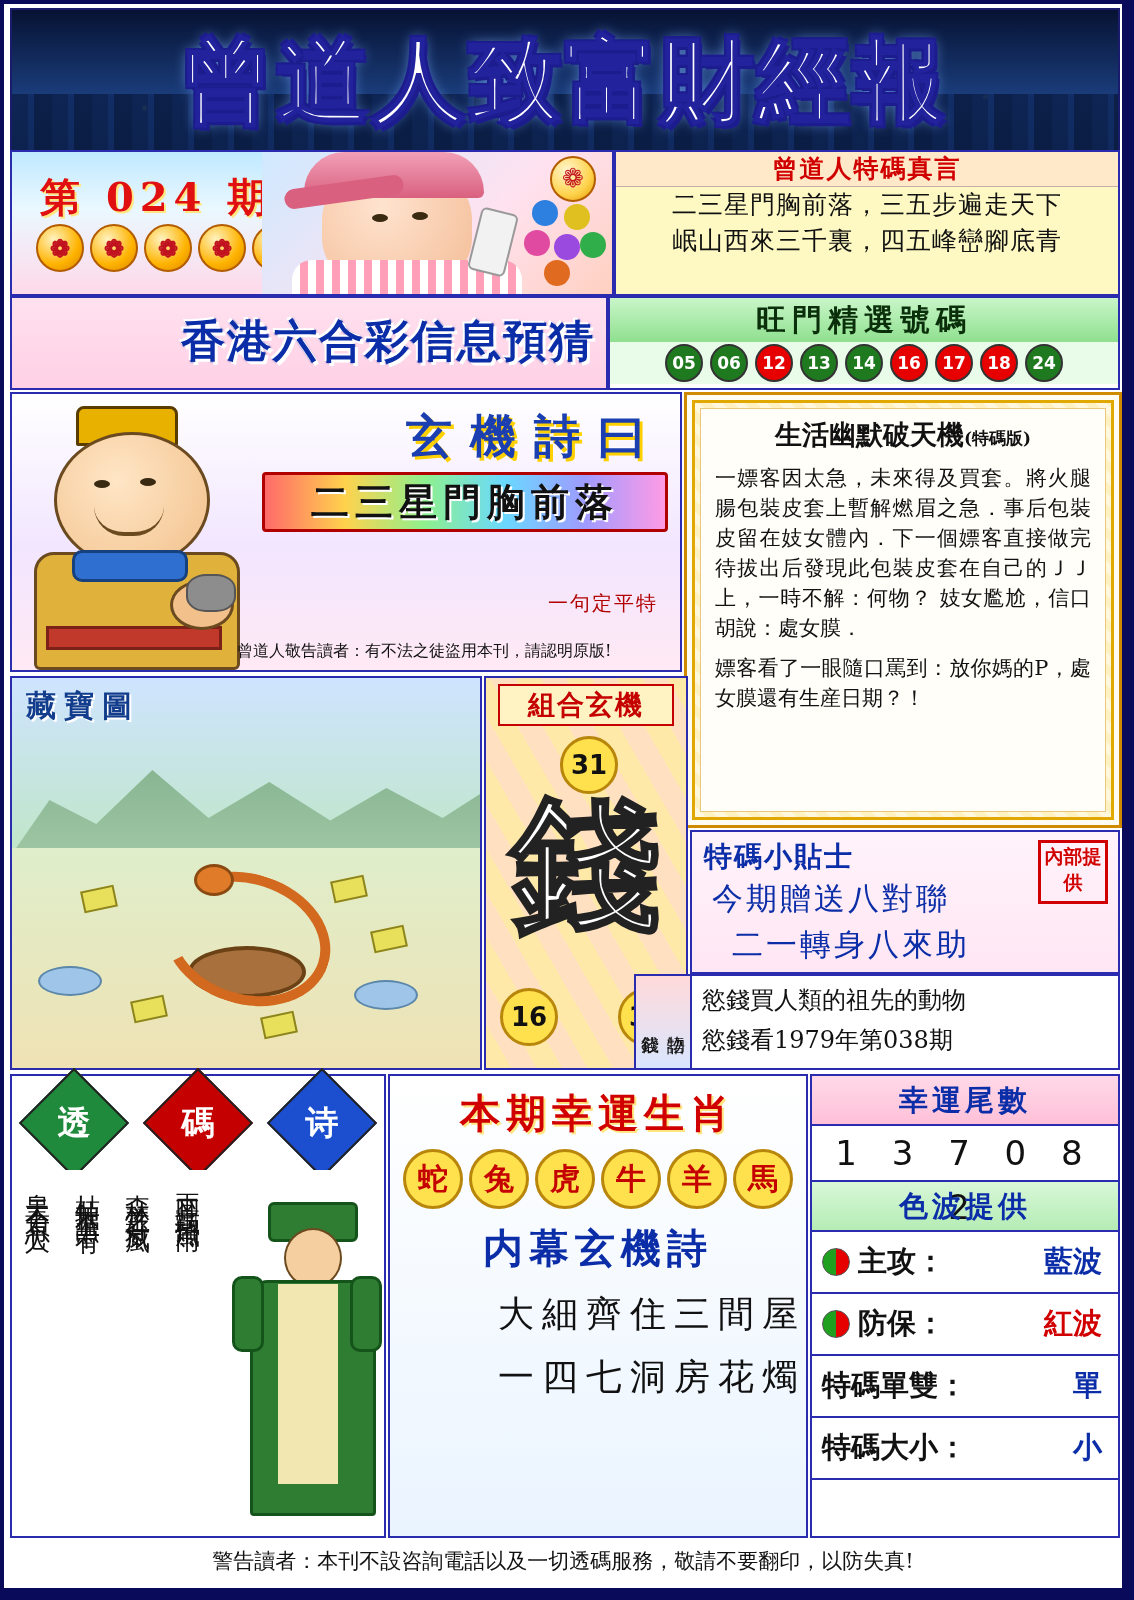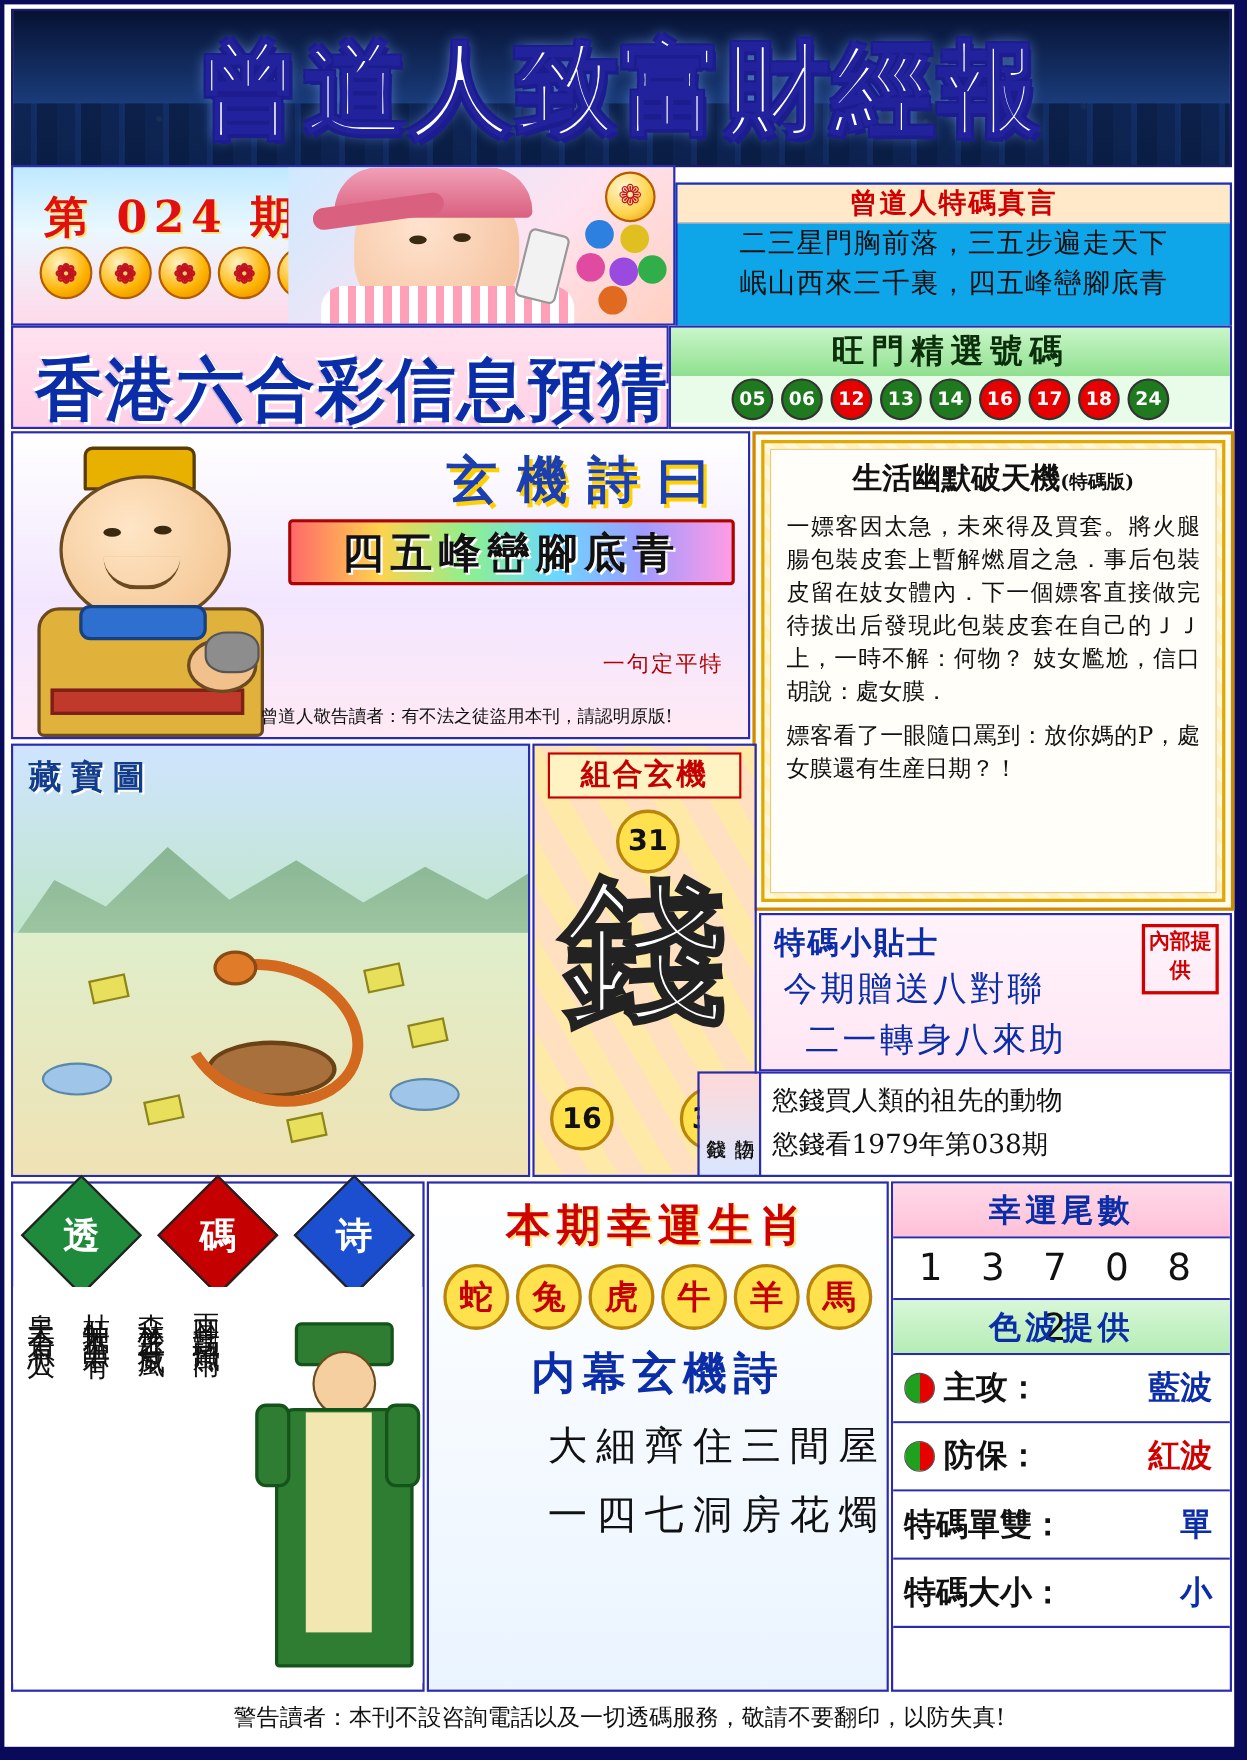--- a/index.html
+++ b/index.html
@@ -51,25 +51,25 @@
   .hair{position:absolute;left:40px;top:22px;width:190px;height:120px;border-radius:40% 40% 45% 45%;
      background:linear-gradient(180deg,#e0a84f,#b8762a);z-index:-1;}
   .shirt{position:absolute;left:30px;top:108px;width:230px;height:40px;border-radius:20px 20px 0 0;
      background:repeating-linear-gradient(90deg,#ffffff 0 8px,#ff9fb8 8px 16px);}
   .phone{position:absolute;left:212px;top:58px;width:34px;height:60px;border-radius:6px;background:#f2f2f2;border:2px solid #999;transform:rotate(14deg);}
   .balls-deco{position:absolute;left:262px;top:48px;width:80px;height:80px;}
   .balls-deco span{position:absolute;width:26px;height:26px;border-radius:50%;}
   .flame-badge{position:absolute;left:288px;top:4px;width:42px;height:42px;border-radius:50%;
      background:radial-gradient(circle at 35% 30%,#fff6cf,#ffd34d 60%,#e09a00);border:2px solid #b35c00;
      color:#c1121f;font-size:26px;text-align:center;line-height:40px;font-family:"DejaVu Serif",serif;}
-  .subtitle{position:absolute;left:20px;top:92px;width:580px;text-align:left;
-     font-family:"DejaVu Serif","Liberation Serif",serif;font-weight:bold;font-size:62px;color:#0b2ea8;
+  .subtitle{position:absolute;left:3px;top:92px;width:580px;text-align:right;
+     font-family:"DejaVu Serif","Liberation Serif",serif;font-weight:bold;font-size:44px;color:#0b2ea8;
      text-shadow:3px 3px 0 #fff,-2px -2px 0 #fff, 0 0 2px #0b2ea8;letter-spacing:2px;}
 
-  .poem-box{position:absolute;left:604px;top:16px;width:502px;height:142px;background:#0ea5e9;border:2px solid #2b2bb0;}
+  .poem-box{position:absolute;left:604px;top:0;width:502px;height:142px;background:#fef9c3;border:2px solid #2b2bb0;}
   .poem-title{height:34px;line-height:34px;text-align:center;background:#ffe9c9;color:#d10000;
      font-family:"DejaVu Serif",serif;font-weight:bold;font-size:25px;letter-spacing:2px;border-bottom:1px solid #caa;}
   .poem-line{height:36px;line-height:36px;text-align:center;font-family:"DejaVu Serif",serif;font-size:25px;color:#111;letter-spacing:1px;}
 
   
   .pickband{position:absolute;left:604px;top:292px;width:508px;height:90px;border:2px solid #2b2bb0;background:#ffffff;}
   .pick-title{height:44px;line-height:44px;text-align:center;background:linear-gradient(180deg,#c9f6c9,#8fe08f);
      font-family:"DejaVu Serif",serif;font-weight:bold;font-size:30px;color:#0a2f0a;letter-spacing:6px;}
   .pick-nums{height:42px;display:flex;align-items:center;justify-content:center;gap:7px;background:#e9fbe9;}
   .nball{width:34px;height:34px;border-radius:50%;display:flex;align-items:center;justify-content:center;
@@ -278,21 +278,21 @@
       <div class="om-eye" style="left:74px;top:78px;"></div>
       <div class="om-eye" style="left:120px;top:76px;"></div>
       <div class="om-mouth"></div>
       <div class="om-body"></div>
       <div class="om-scarf"></div>
       <div class="om-belt"></div>
       <div class="om-hand"></div>
       <div class="om-stone"></div>
     </div>
     <div class="xj-title">玄機詩曰</div>
-    <div class="xj-verse">四五峰巒腳底青</div>
+    <div class="xj-verse">二三星門胸前落</div>
     <div class="xj-small">一句定平特</div>
     <div class="xj-note">曾道人敬告讀者：有不法之徒盜用本刊，請認明原版!</div>
   </div>
 
   <div class="humour">
     <div class="frame"></div>
     <div class="inner2">
       <div class="humour-title">
         <span>生活幽默破天機</span><small>(特碼版)</small>
       </div>

